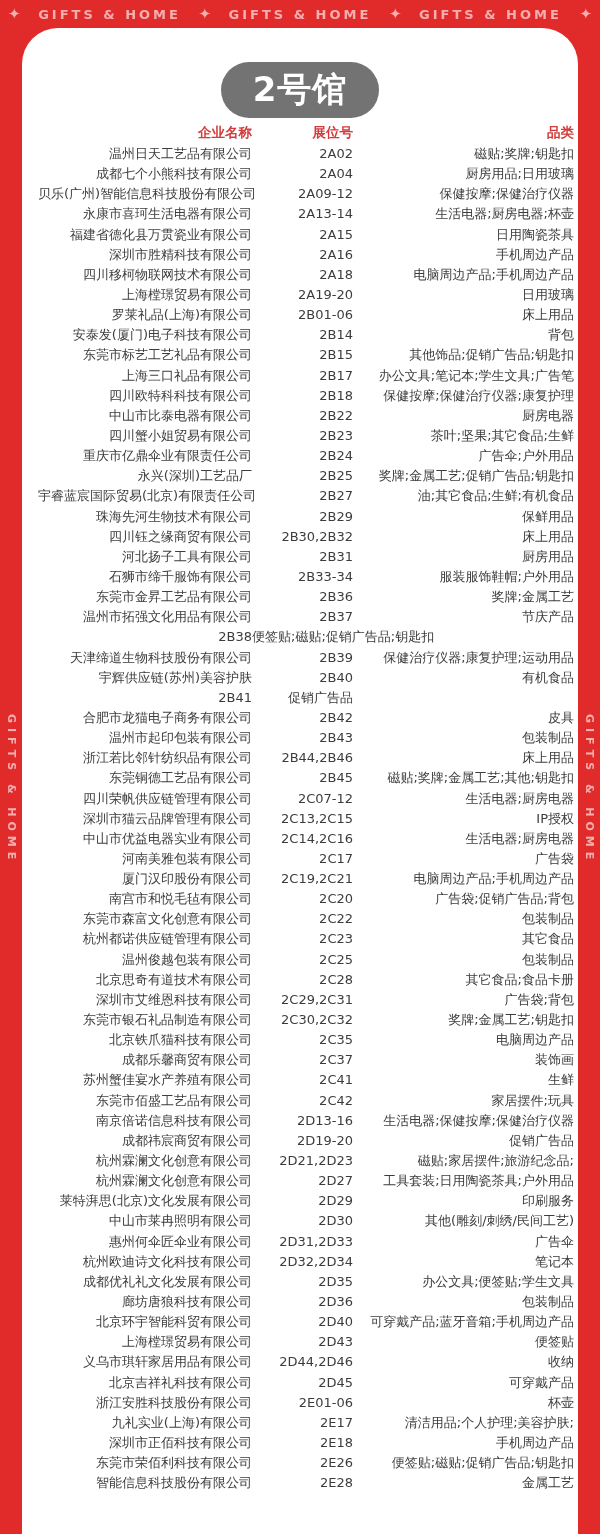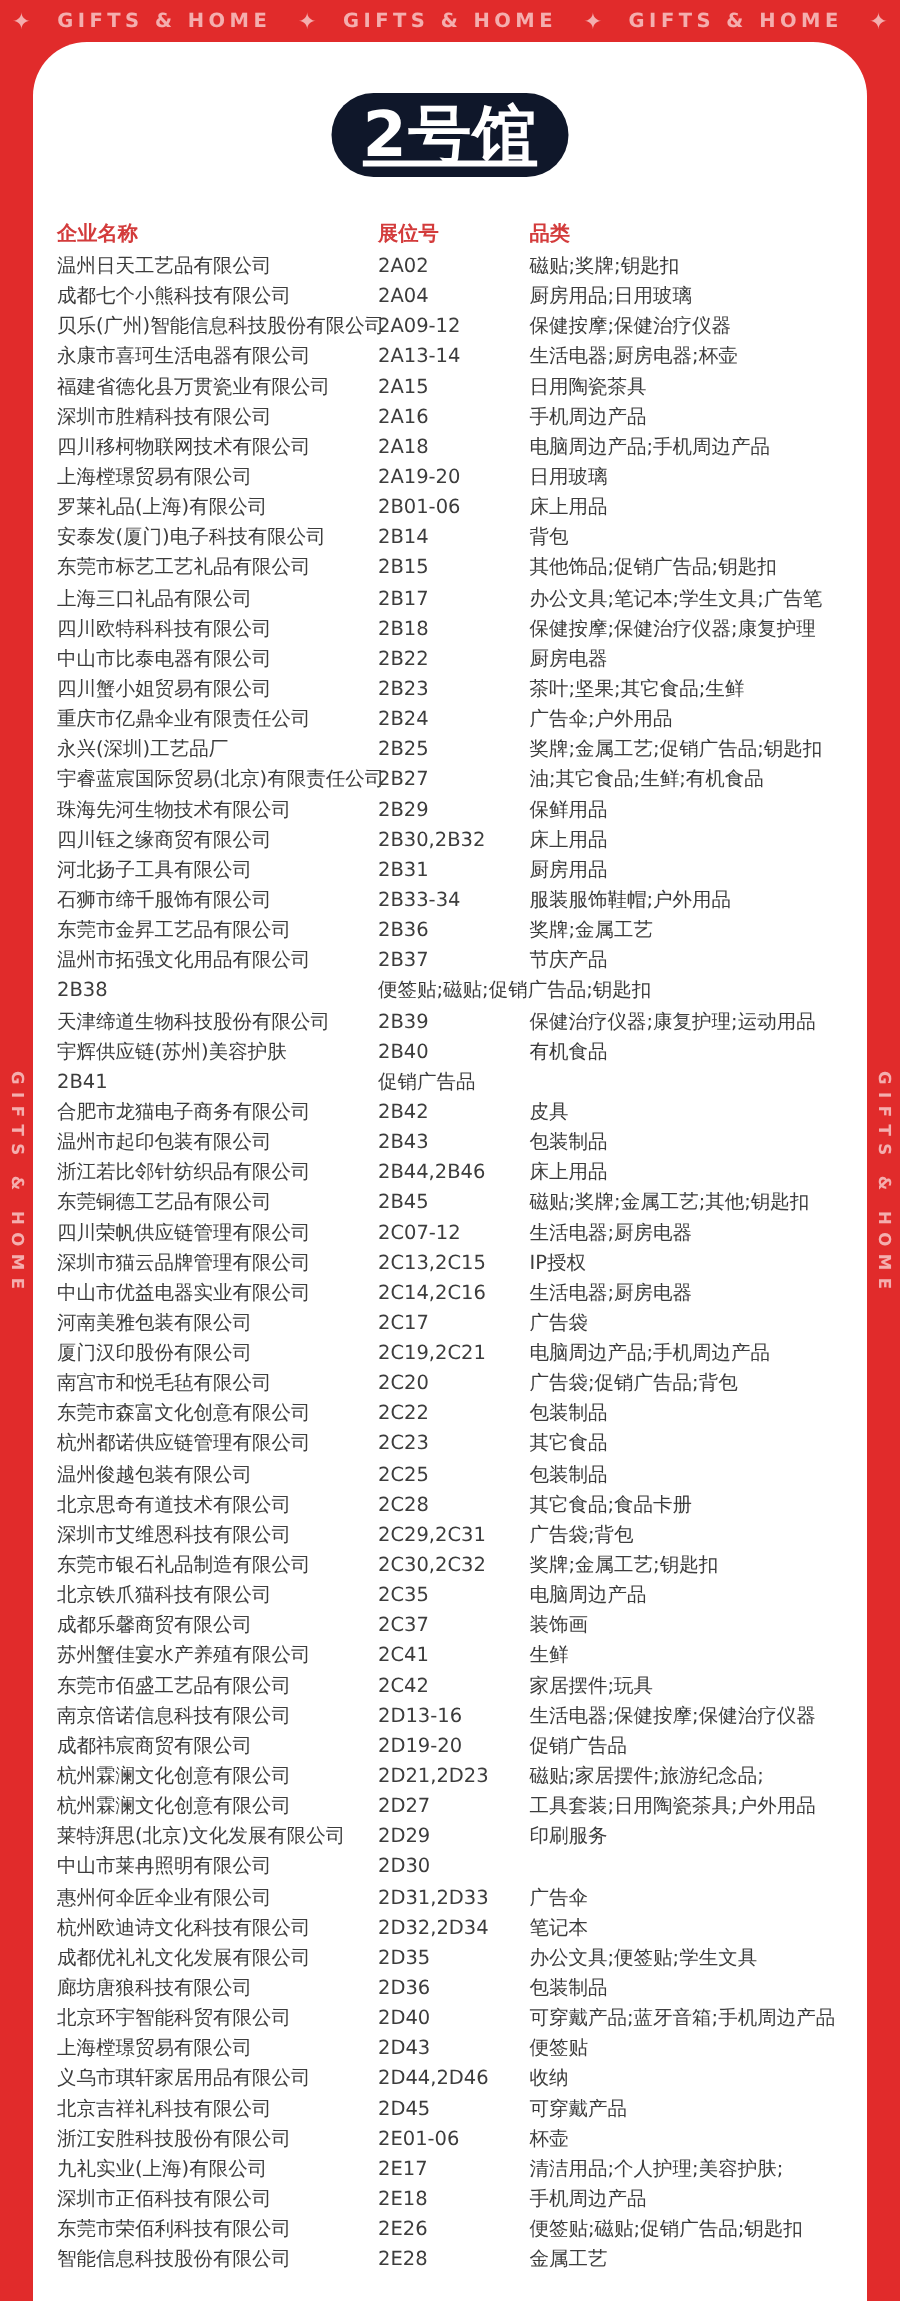--- a/index.html
+++ b/index.html
@@ -31,29 +31,28 @@
   .side-text{font-size:11px;font-weight:600;letter-spacing:5px;}
   .side-sparkle{font-size:13px;margin:10px 0 15px 0;}
   
   .card{
     position:absolute;left:22px;right:22px;top:28px;bottom:0;z-index:2;
     background:#FFFFFF;border-radius:36px 36px 0 0;
   }
   .hall-badge{
     position:absolute;left:50%;transform:translateX(-50%);top:34px;
     width:158px;height:56px;border-radius:28px;
-    background:#0f172a;color:#FFFFFF;
-    font-size:42px;font-weight:bold;
+    background:#737373;color:#FFFFFF;
+    font-size:34px;font-weight:bold;
     display:flex;align-items:center;justify-content:center;
     letter-spacing:1px;
-    text-decoration:underline;
   }
   
   .exhibitor-table{
-    position:absolute;left:16px;right:4px;top:116px;
+    position:absolute;left:16px;right:4px;top:92px;text-align:right;
   }
   .thead{
     display:grid;grid-template-columns:214px 101px 1fr;
     height:24px;line-height:24px;
     color:#D33B3B;font-size:13.5px;font-weight:bold;
     white-space:nowrap;
   }
   .tbody .row{
     display:grid;grid-template-columns:214px 101px 1fr;
     height:20.15px;line-height:20.15px;
@@ -364,20 +363,21 @@
           <span class="cell">工具套装;日用陶瓷茶具;户外用品</span>
         </div>
         <div class="row">
           <span class="cell">莱特湃思(北京)文化发展有限公司</span>
           <span class="cell">2D29</span>
           <span class="cell">印刷服务</span>
         </div>
         <div class="row">
           <span class="cell">中山市莱冉照明有限公司</span>
           <span class="cell">2D30</span>
+          <span class="cell">其他(雕刻/刺绣/民间工艺)</span>
         </div>
         <div class="row">
           <span class="cell">惠州何伞匠伞业有限公司</span>
           <span class="cell">2D31,2D33</span>
           <span class="cell">广告伞</span>
         </div>
         <div class="row">
           <span class="cell">杭州欧迪诗文化科技有限公司</span>
           <span class="cell">2D32,2D34</span>
           <span class="cell">笔记本</span>

